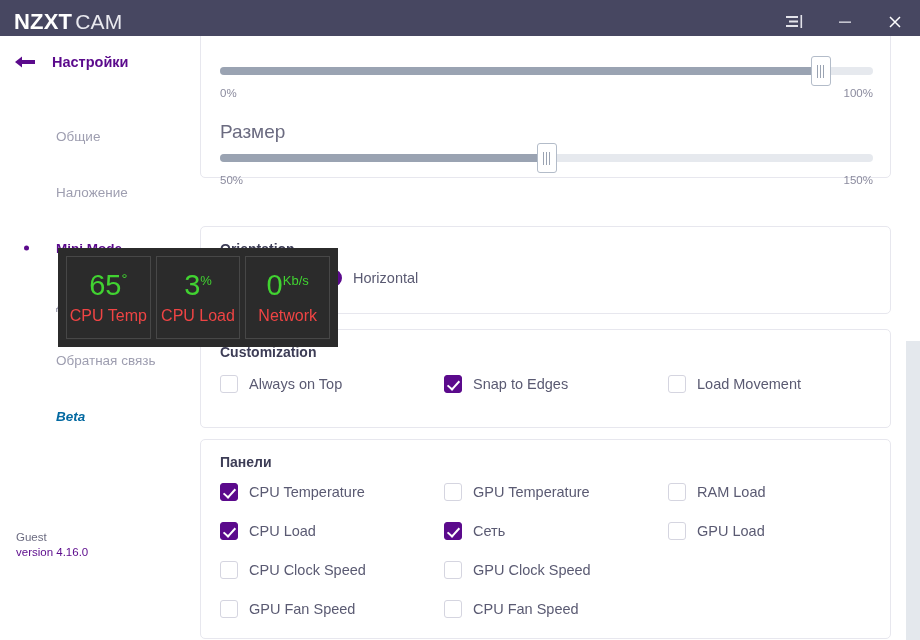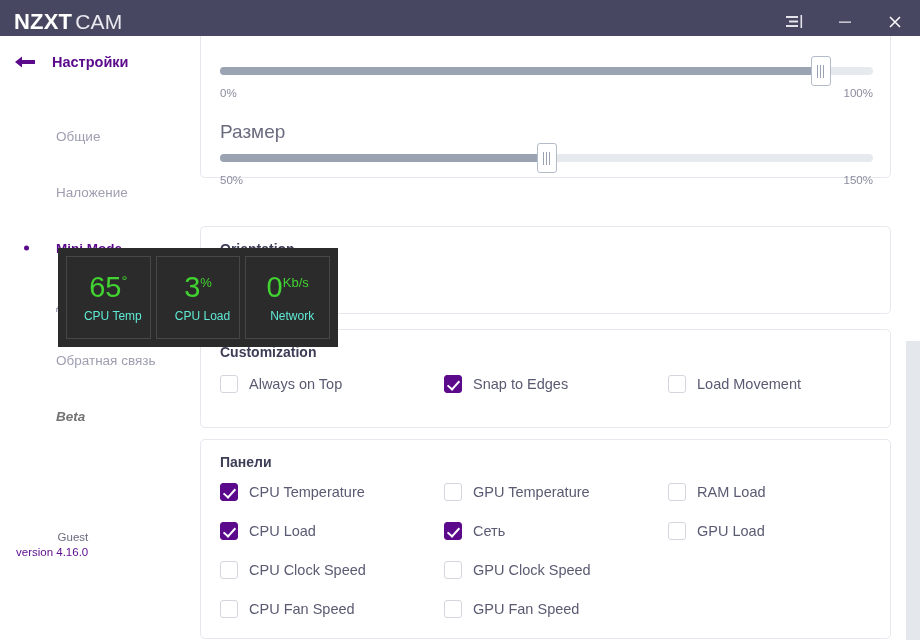--- a/index.html
+++ b/index.html
@@ -40,21 +40,20 @@
     display: flex; align-items: center; justify-content: center;
     cursor: pointer;
   }
   .win-btn svg { display:block; }
 
   
   .sidebar {
     position: absolute; top: 36px; left: 0;
     width: 193px; height: 536px;
     background: #ffffff;
-    text-align: right;
   }
   .back-row {
     position: absolute; top: 18px; left: 14px;
     display: flex; align-items: center; gap: 16px;
     cursor: pointer;
   }
   .back-arrow { width: 22px; height: 14px; display:block; }
   .back-label {
     color: #5B0A8C; font-weight: bold; font-size: 14.5px;
   }
@@ -62,21 +61,21 @@
   .nav-item {
     position: relative;
     height: 56px;
     display: flex; align-items: center;
     padding-left: 56px;
     font-size: 13.5px;
     color: #9e9eb0;
     cursor: pointer;
   }
   .nav-item.active { color: #5B0A8C; font-weight: bold; }
-  .nav-item.beta { color: #737373; font-weight: bold; font-style: italic; }
+  .nav-item.beta { color: #0369a1; font-weight: bold; font-style: italic; }
   .nav-item .dot {
     position: absolute; left: 24px; top: 50%;
     width: 5px; height: 5px; border-radius: 50%;
     background: #5B0A8C; transform: translateY(-50%);
     display: none;
   }
   .nav-item.active .dot { display: block; }
 
   .footer {
     position: absolute; left: 16px; bottom: 12px;
@@ -196,21 +195,21 @@
     display: flex; flex-direction: column;
     align-items: center; justify-content: center;
     gap: 1px;
   }
   .tile .val {
     color: #41d331; font-size: 29px; font-weight: 300; line-height: 1;
     display: flex; align-items: flex-start; text-align: center;
   }
   .tile .unit { font-size: 13px; line-height: 1.5; }
   .tile .unit.deg { font-size: 15px; line-height: 1.1; }
-  .tile .lbl { color: #5eead4; font-size: 12px; margin-top: 6px; margin-left: 9px; }
+  .tile .lbl { color: #ef4444; font-size: 16px; margin-top: 6px; }
 
   
   .scrollbar {
     position: absolute; right: 0; top: 305px;
     width: 14px; height: 335px;
     background: #e4e8ed;
     z-index: 30;
     cursor: pointer;
   }
 </style>
@@ -329,20 +328,30 @@
         <div class="slider-labels">
           <span>50%</span>
           <span>150%</span>
         </div>
       </div>
     </div>
 
     <div class="card" id="card-orientation">
       <div class="card-pad">
         <div class="card-title">Orientation</div>
+        <div class="opt-row">
+          <div class="opt" style="width:104px;">
+            <span class="radio"></span>
+            <span>Vertical</span>
+          </div>
+          <div class="opt">
+            <span class="radio on"></span>
+            <span>Horizontal</span>
+          </div>
+        </div>
       </div>
     </div>
 
     <div class="card" id="card-custom">
       <div class="card-pad">
         <div class="card-title">Customization</div>
         <div class="grid3" style="grid-template-columns:224px 224px 1fr; margin-top:15px;">
           <div class="opt">
             <span class="cbox"></span>
             <span>Always on Top</span>
@@ -395,25 +404,25 @@
             <span>CPU Clock Speed</span>
           </div>
           <div class="opt">
             <span class="cbox"></span>
             <span>GPU Clock Speed</span>
           </div>
           <div></div>
 
           <div class="opt">
             <span class="cbox"></span>
+            <span>GPU Fan Speed</span>
+          </div>
+          <div class="opt">
+            <span class="cbox"></span>
             <span>CPU Fan Speed</span>
-          </div>
-          <div class="opt">
-            <span class="cbox"></span>
-            <span>GPU Fan Speed</span>
           </div>
           <div></div>
 
         </div>
       </div>
     </div>
 
     <div class="scrollbar"></div>
   </div>
 

